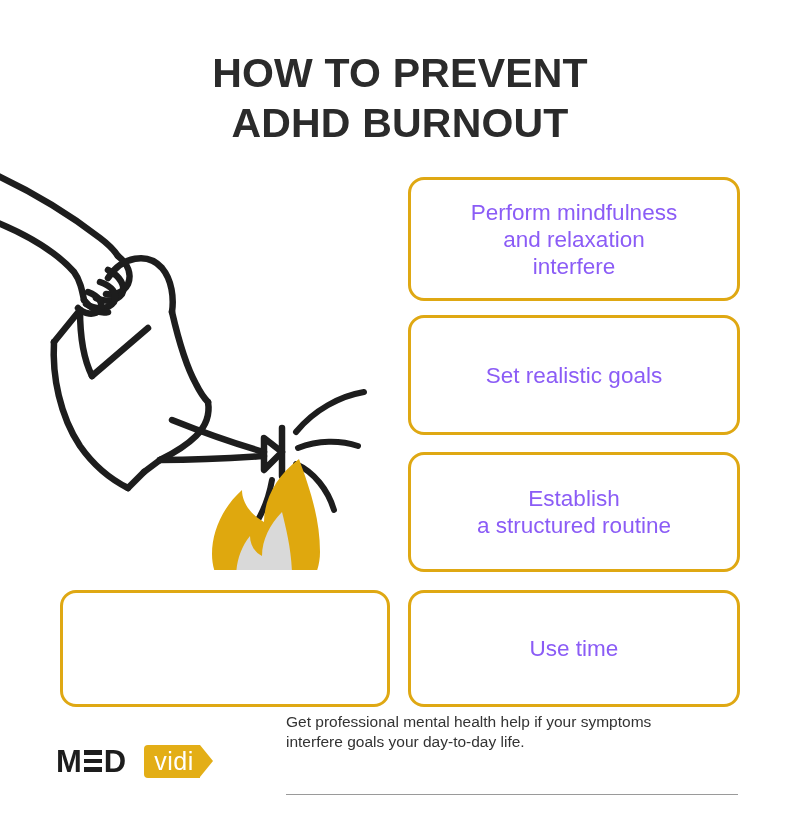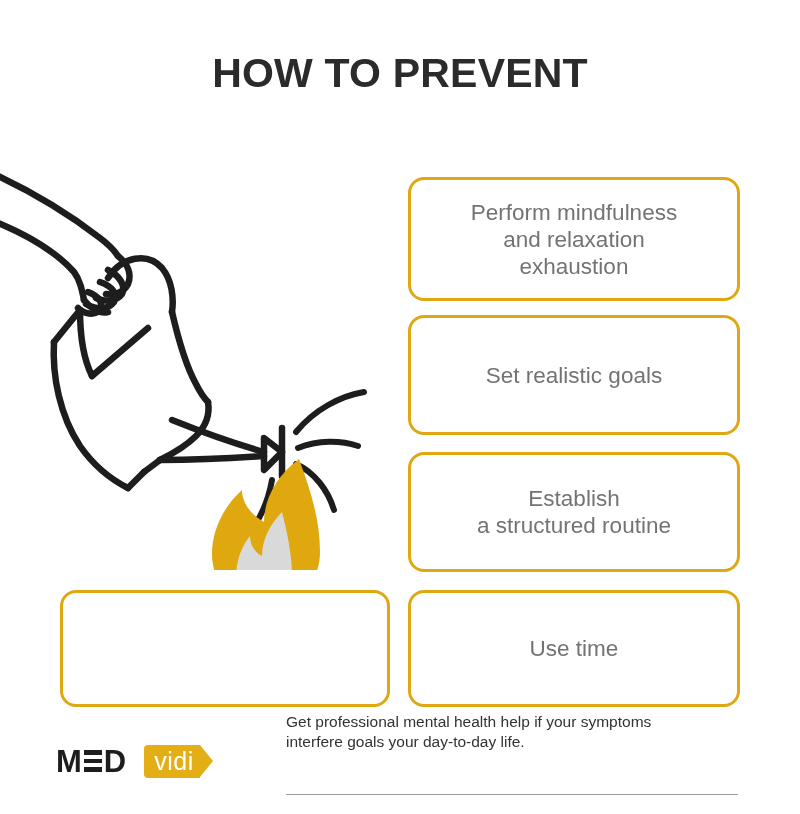--- a/index.html
+++ b/index.html
@@ -36,21 +36,21 @@
   
   .card {
     position: absolute;
     border: 3px solid #dfa813;
     border-radius: 16px;
     background: #ffffff;
     display: flex;
     align-items: center;
     justify-content: center;
     text-align: center;
-    color: #737373;
+    color: #8b5cf6;
     font-size: 22.5px;
     line-height: 27px;
     padding: 6px 14px;
   }
   .card span { display: block; }
 
   #card-1 { left: 408px; top: 177px; width: 332px; height: 124px; }
   #card-2 { left: 408px; top: 315px; width: 332px; height: 120px; text-align: center; }
   #card-3 { left: 408px; top: 452px; width: 332px; height: 120px; }
   #card-4 { left:  60px; top: 590px; width: 330px; height: 117px; }
@@ -144,20 +144,21 @@
     background: #9a9a9a;
   }
 </style>
 </head>
 <body>
 
 <div class="poster">
 
   <div class="title">
     <span class="title-line">HOW TO PREVENT</span>
+    <span class="title-line">ADHD BURNOUT</span>
   </div>
 
   <svg class="illustration" viewBox="0 0 400 410" xmlns="http://www.w3.org/2000/svg">
     <g fill="none" stroke="#1d1d1d" stroke-width="6.5" stroke-linecap="round" stroke-linejoin="round">
 
       <path d="M2 16 C 40 34, 78 58, 104 78 C 112 84, 118 90, 122 96"></path>
 
       <path d="M0 62 C 34 76, 62 94, 78 112 C 84 120, 86 130, 88 140"></path>
 
       <path d="M122 96 C 132 104, 136 114, 132 124 C 128 132, 118 136, 110 134"></path>
@@ -209,21 +210,21 @@
                C 284 446, 296 434, 296 416 C 296 392, 290 368, 286 352 Z" fill="#d9d9d9"></path>
     </g>
 
     <path d="M196 452 C 240 446, 300 446, 344 452" fill="none" stroke="#1d1d1d" stroke-width="7" stroke-linecap="round"></path>
   </svg>
 
   <div class="card" id="card-1">
     <div>
       <span>Perform mindfulness</span>
       <span>and relaxation</span>
-      <span>exhaustion</span>
+      <span>interfere</span>
     </div>
   </div>
 
   <div class="card" id="card-2">
     <div>
       <span>Set realistic goals</span>
     </div>
   </div>
 
   <div class="card" id="card-3">

